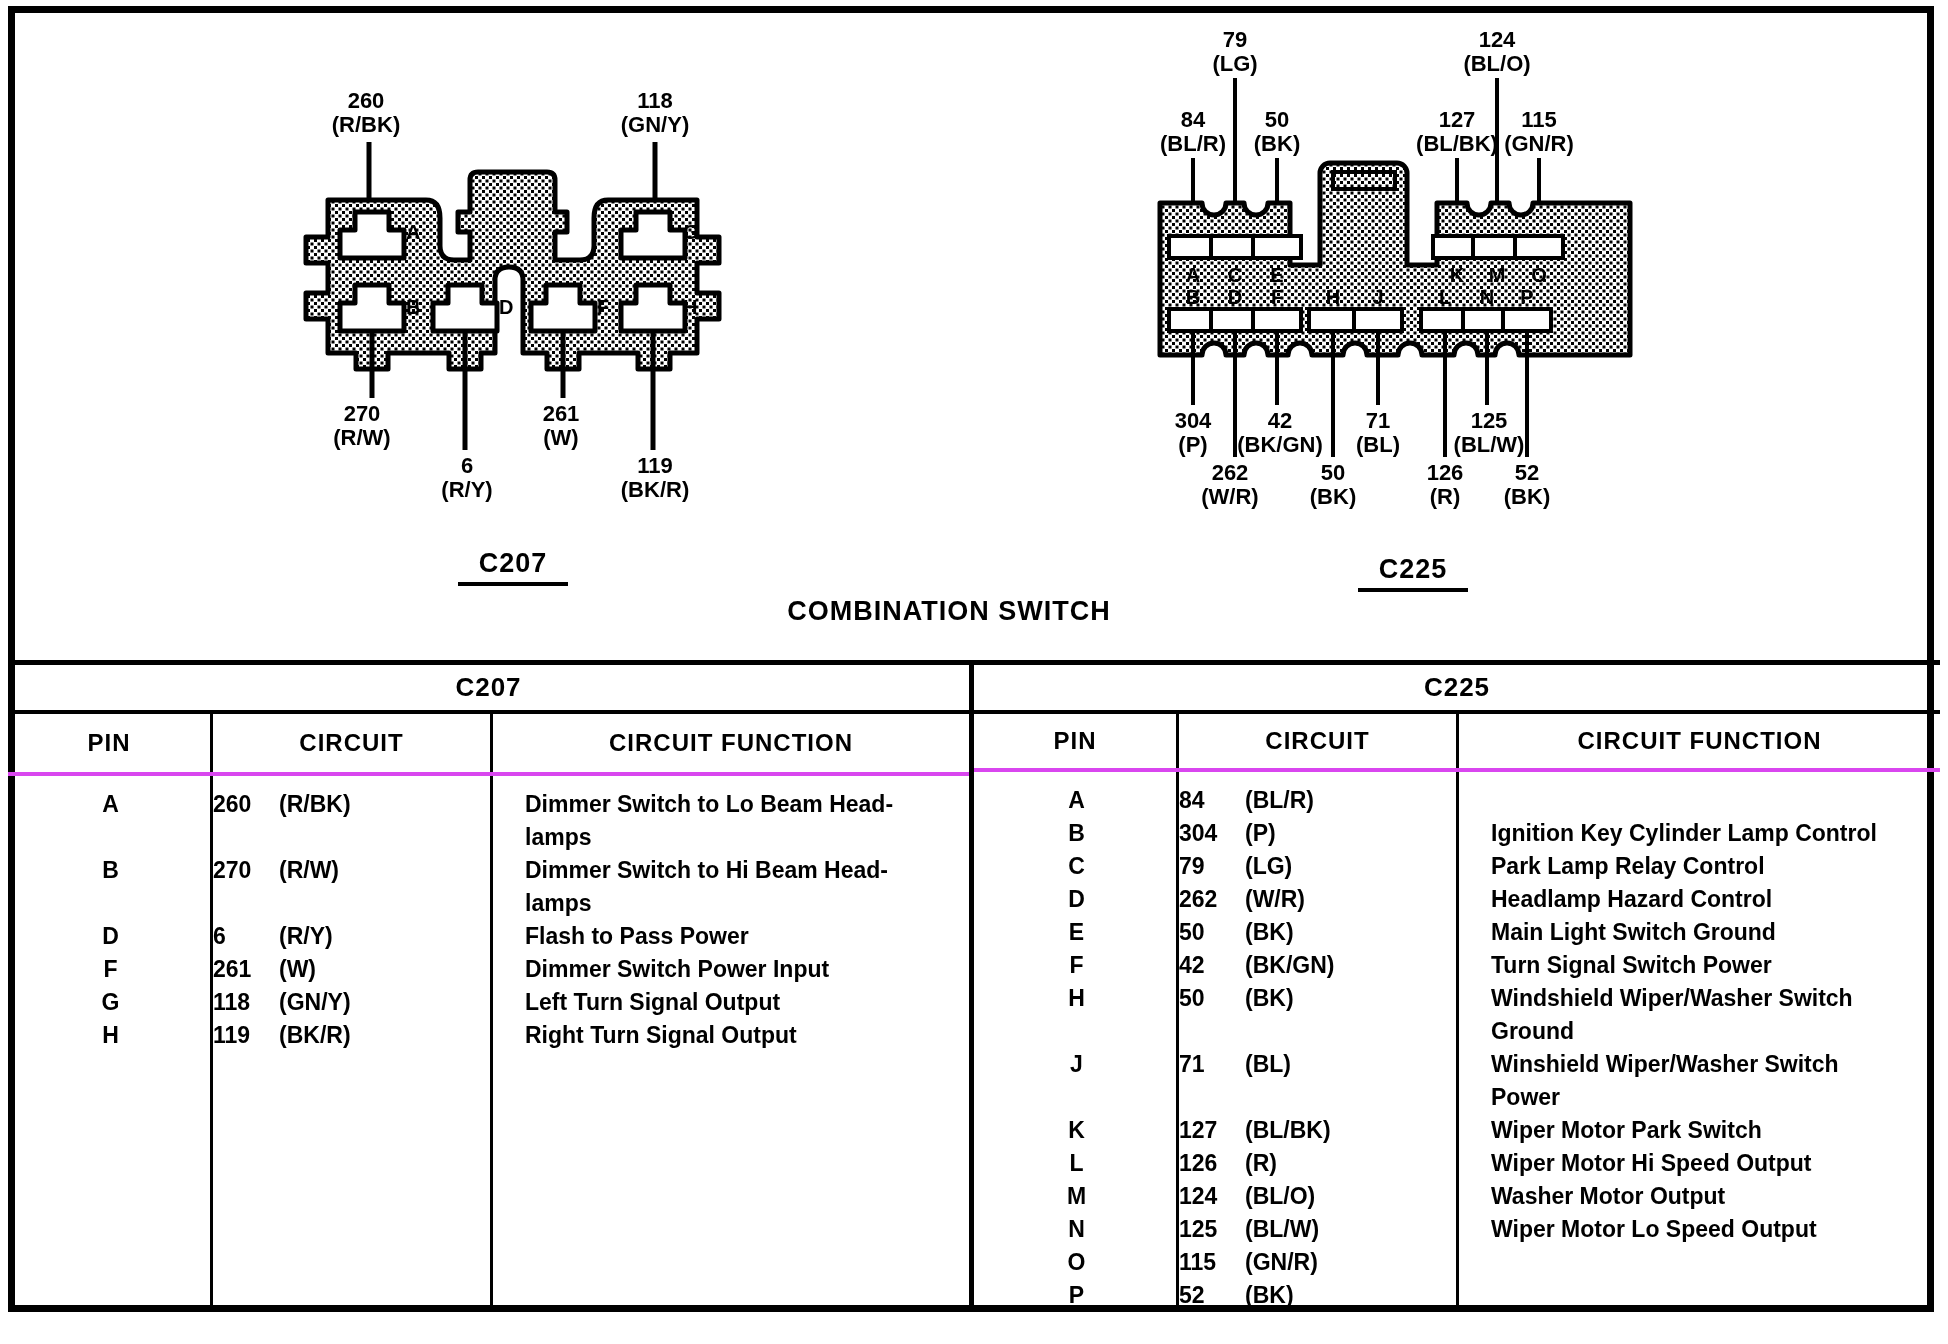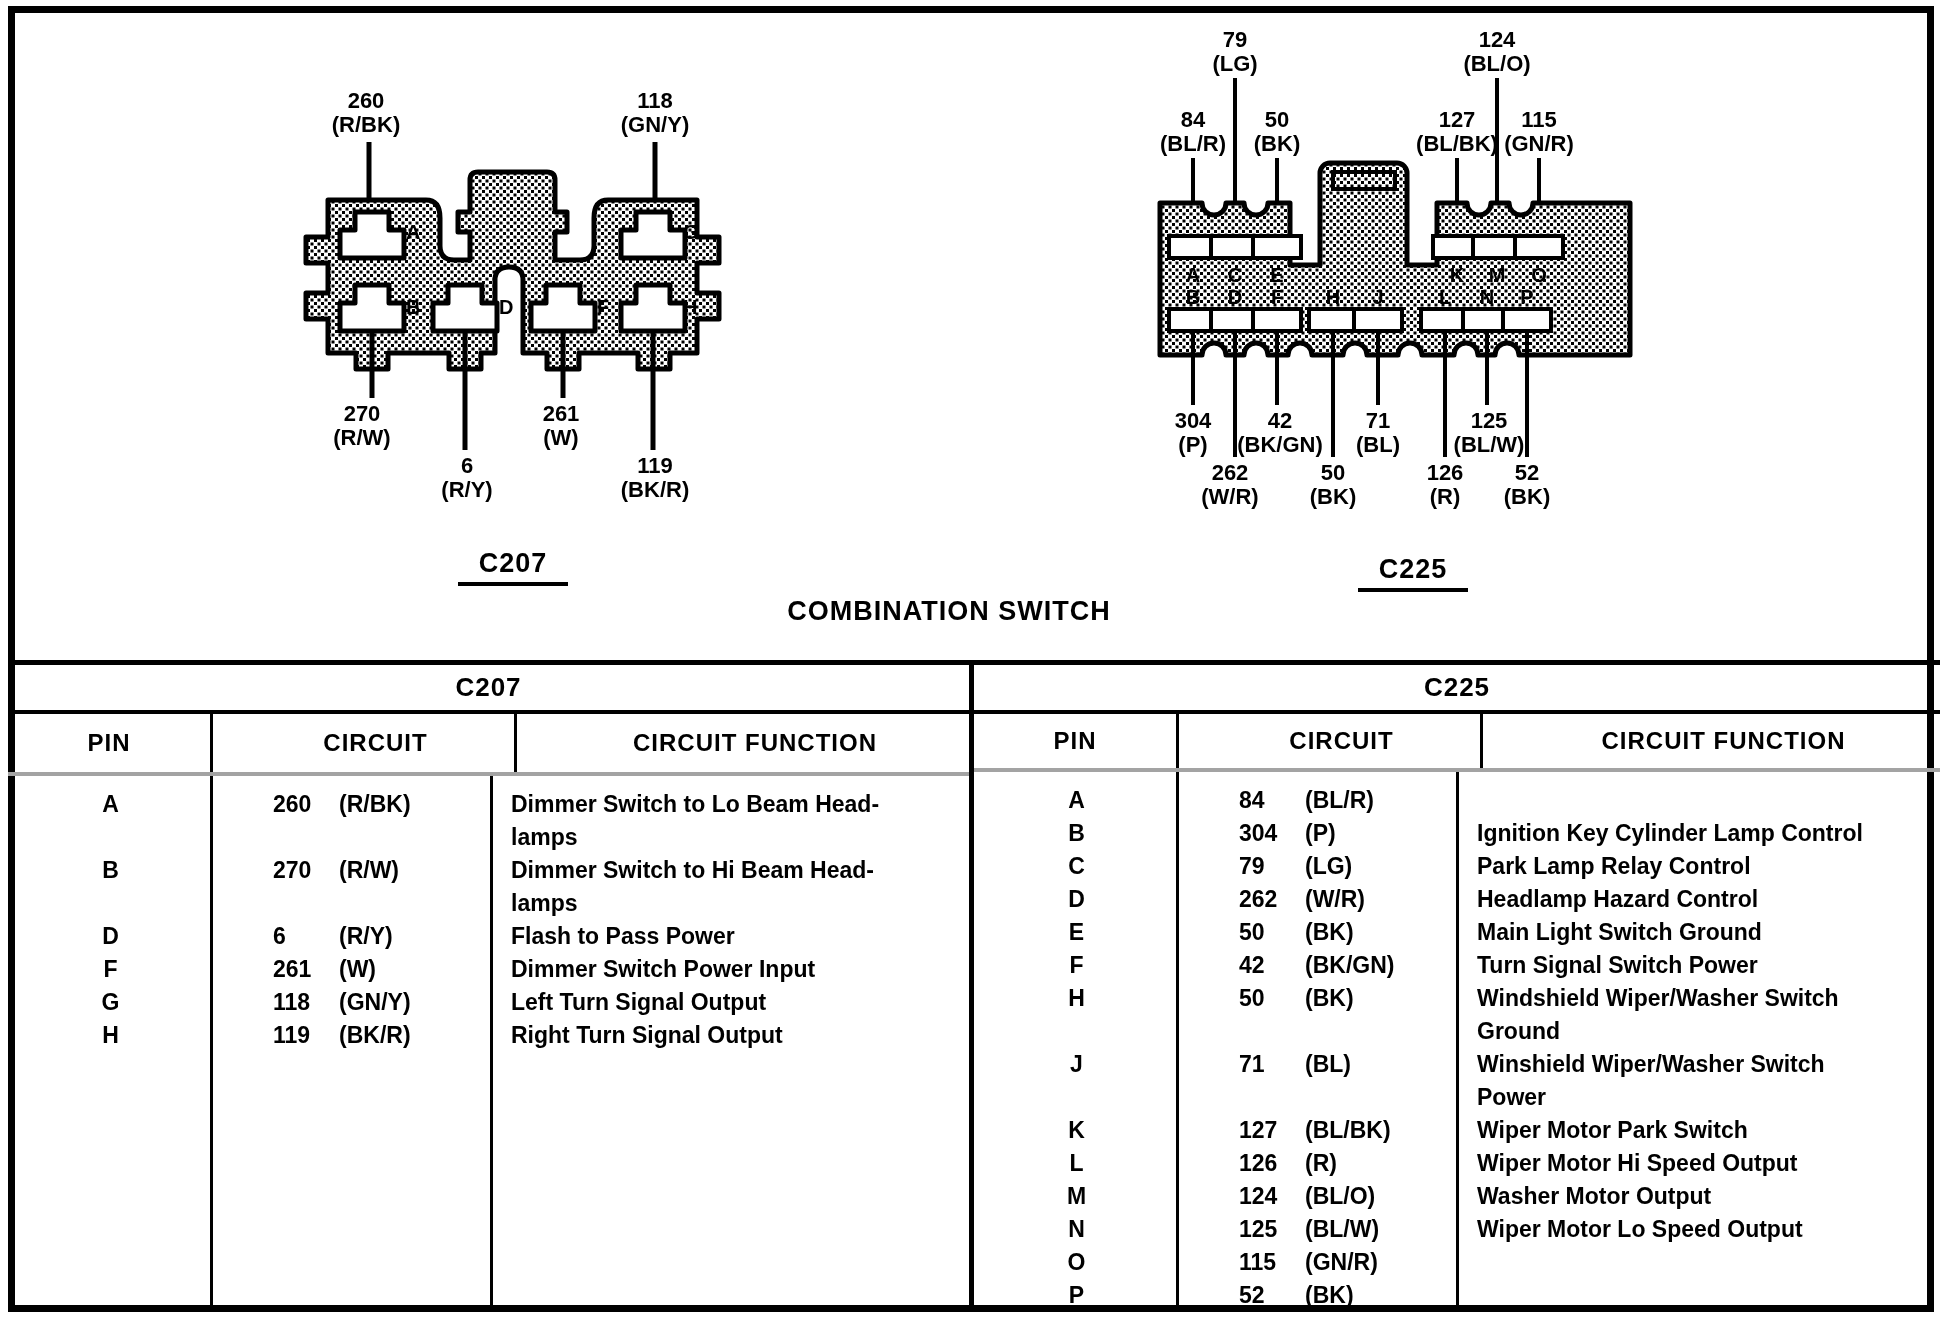--- a/index.html
+++ b/index.html
@@ -17,34 +17,34 @@
   .main-title{position:absolute;left:449px;top:596px;width:1000px;text-align:center;
               font-size:27px;letter-spacing:1px;}
   
   .tables{position:absolute;left:8px;top:660px;width:1932px;height:652px;
           border-top:5px solid #000;box-sizing:border-box;display:flex;}
   .half{width:50%;display:flex;flex-direction:column;box-sizing:border-box;}
   .half.left{border-right:5px solid #000;}
   .ttitle{height:45px;line-height:45px;text-align:center;font-size:26px;
           border-bottom:4px solid #000;letter-spacing:1px;}
   .thead{display:grid;grid-template-columns:205px 280px auto;height:58px;
-         border-bottom:4px solid #a3a3a3;gap:24px;}
+         border-bottom:4px solid #d946ef;}
   .hcell{display:flex;align-items:center;justify-content:center;font-size:24px;
          letter-spacing:1px;box-sizing:border-box;}
   .hcell.b{border-right:3px solid #000;}
   .tbody{position:relative;flex:1;padding-top:12px;}
   .vline{position:absolute;top:0;bottom:0;width:3px;background:#000;}
   .v1{left:202px;}
   .v2{left:482px;}
   .trow{display:grid;grid-template-columns:205px 280px auto;}
   .cell{font-size:23px;line-height:33px;}
   .pin{text-align:center;}
-  .circuit{padding-left:60px;white-space:nowrap;}
+  .circuit{white-space:nowrap;}
   .cnum{display:inline-block;min-width:66px;}
-  .fn{padding-left:18px;white-space:pre-line;}
+  .fn{padding-left:32px;white-space:pre-line;}
   svg text{font-family:"Liberation Sans",sans-serif;font-weight:bold;fill:#000;}
   .co{font-size:22px;}
   .pl{font-size:20px;}
 </style>
 </head>
 <body>
 
 <div class="page">
   <div class="frame"></div>
 

